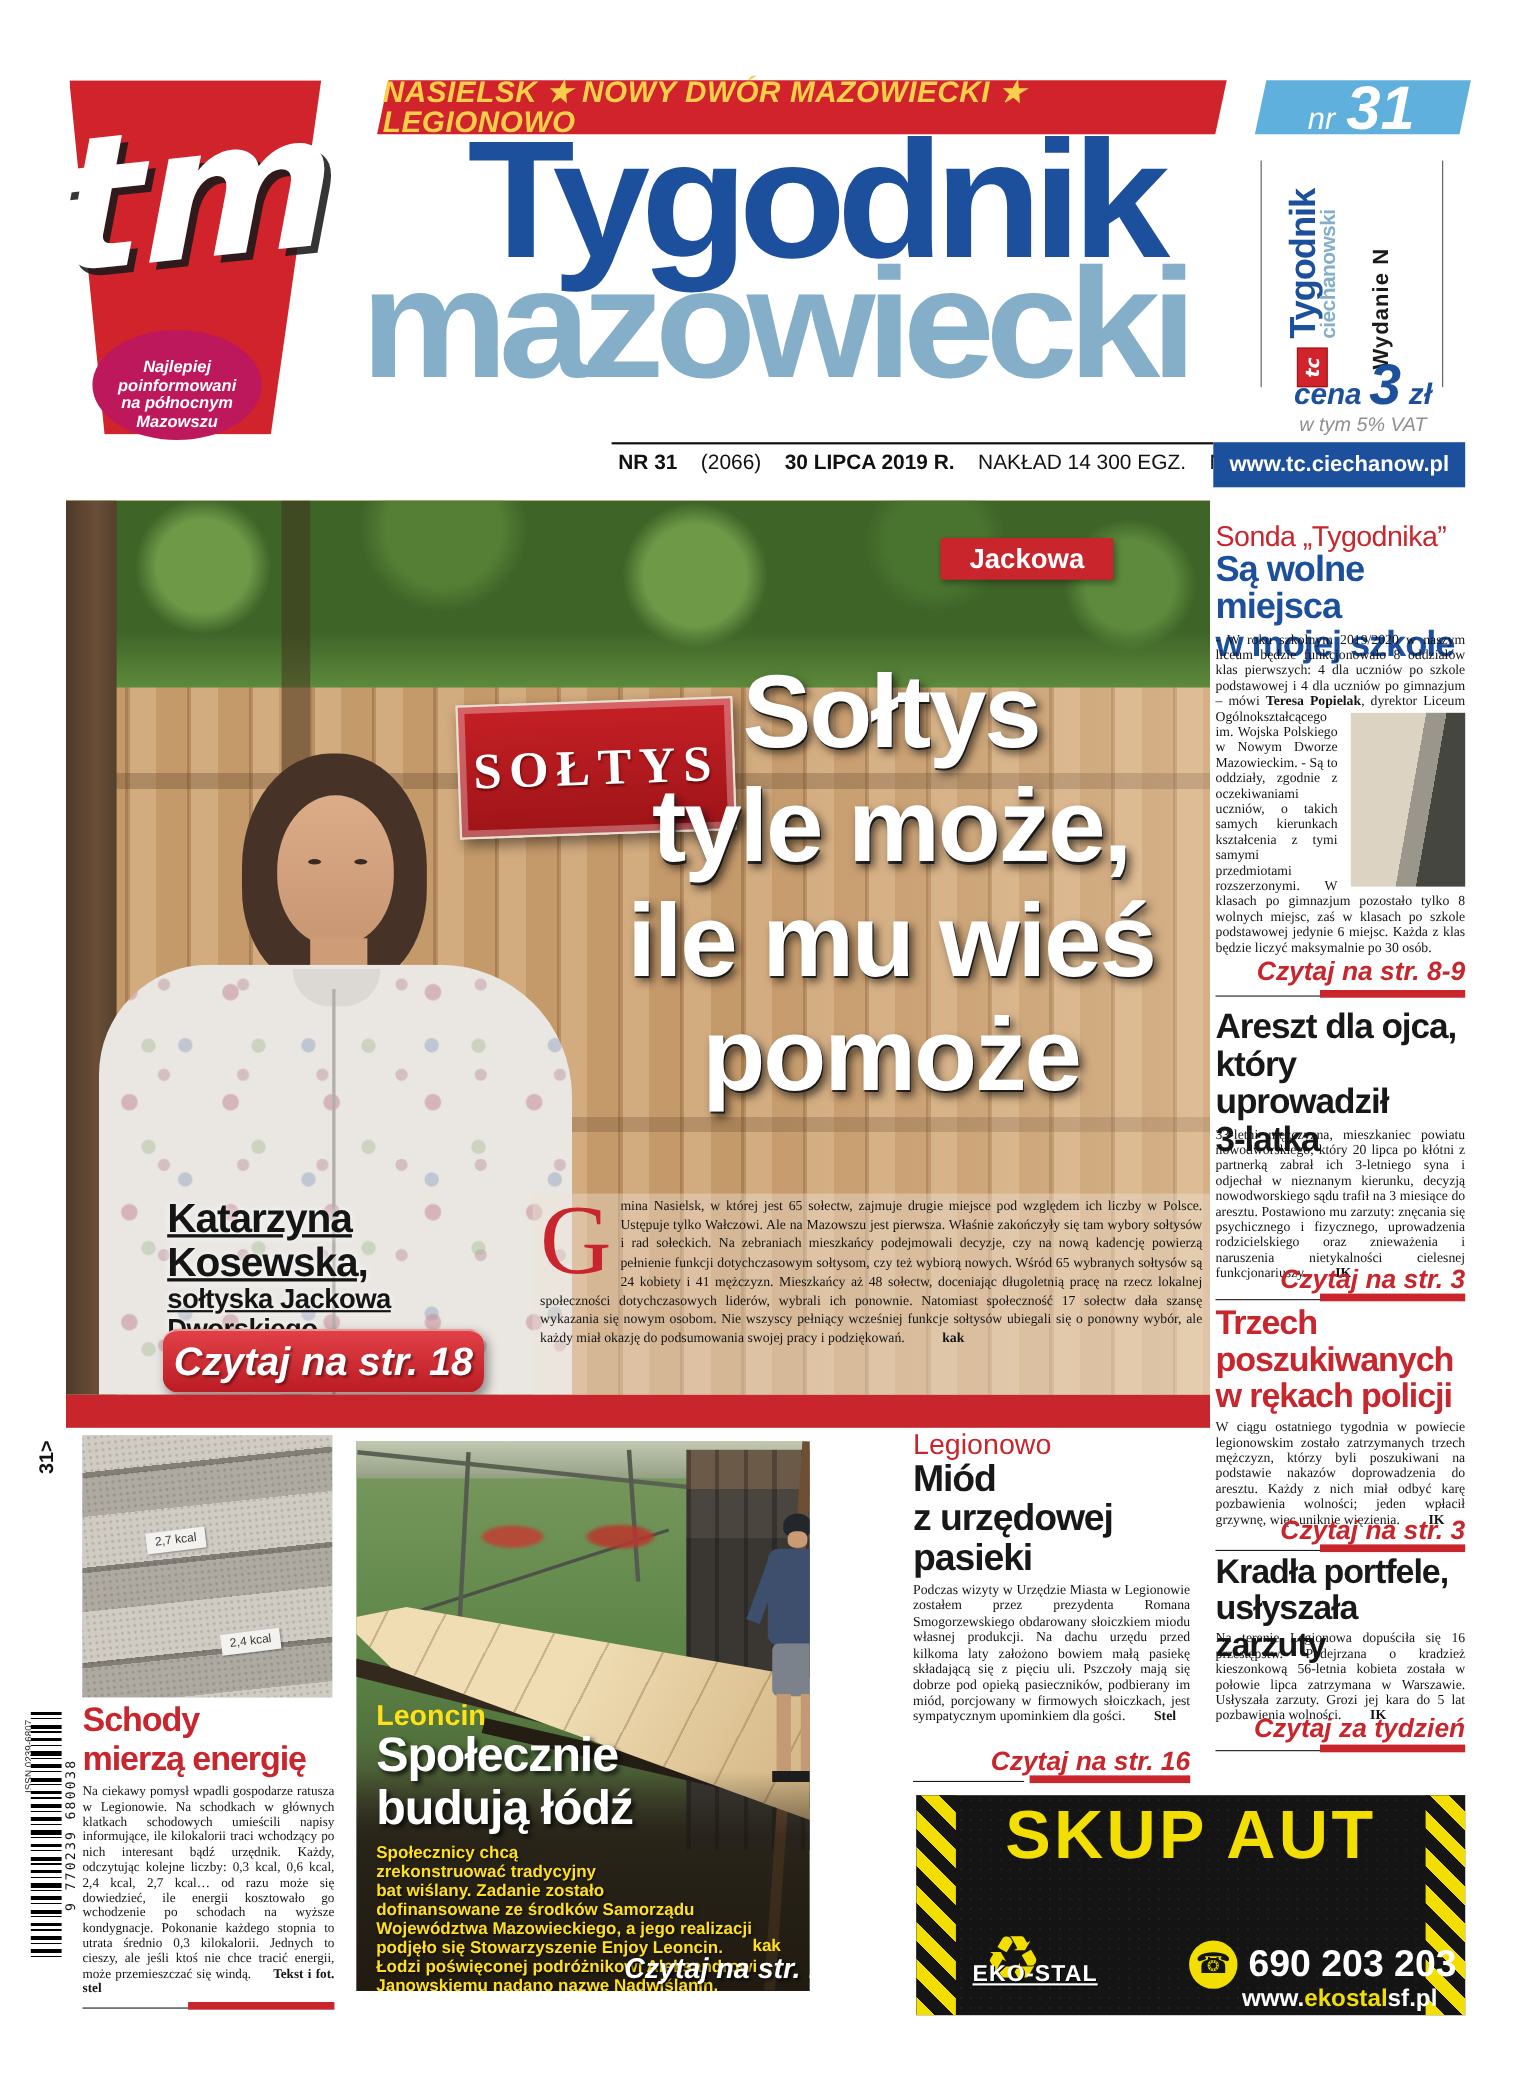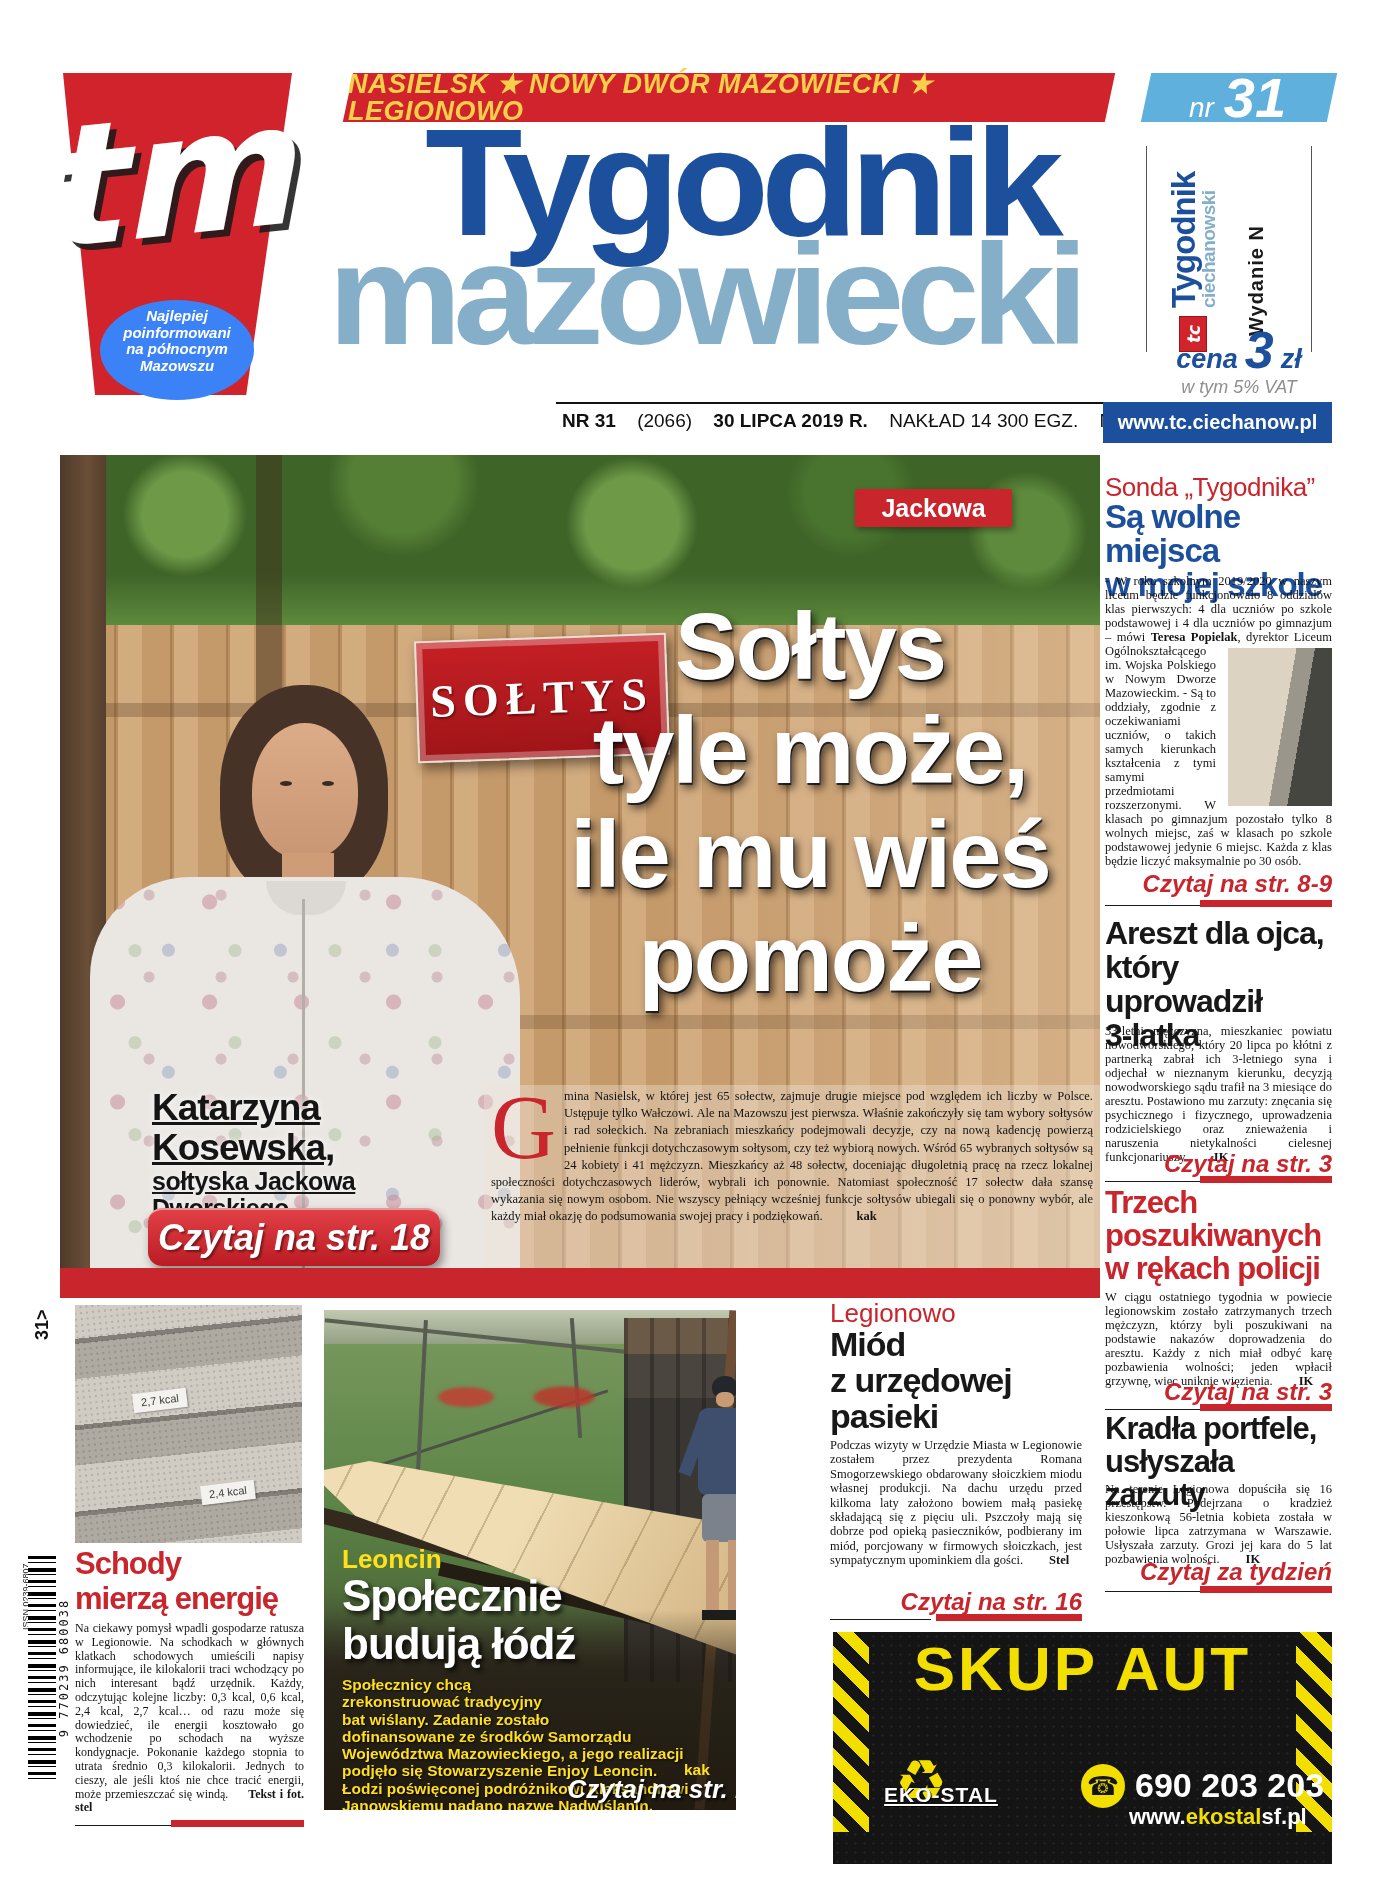--- a/index.html
+++ b/index.html
@@ -9,22 +9,22 @@
   .abs{position:absolute;}
   .pre{white-space:pre-line;}
   .b{font-weight:bold;}
 
   
   .tm-shape{position:absolute;left:63px;top:73px;width:229px;height:322px;background:#d0232b;
             clip-path:polygon(0 0,100% 0,80% 100%,14% 100%);}
   .tm-text{position:absolute;left:50px;top:92px;z-index:2;font:italic bold 168px/1 "DejaVu Sans",sans-serif;
            color:#fff;transform:rotate(-6deg) skewX(-6deg);
            text-shadow:6px 7px 0 rgba(25,25,25,.88);}
-  .motto{position:absolute;left:100px;top:300px;width:154px;height:100px;background:#3b82f6;z-index:3;
-         border-radius:50%;display:flex;align-items:flex-start;justify-content:center;text-align:center;
+  .motto{position:absolute;left:84px;top:300px;width:154px;height:100px;background:#be185d;z-index:3;
+         border-radius:50%;display:flex;align-items:flex-end;justify-content:center;text-align:center;
          color:#fff;font:italic bold 15px/16.5px "Liberation Sans",sans-serif;padding:8px 14px;}
   .region-banner{position:absolute;left:348px;top:73px;width:762px;height:49px;background:#d0232b;
                  transform:skewX(-12deg);display:flex;align-items:center;justify-content:center;}
   .region-banner span{transform:skewX(12deg);color:#f7cf4a;font:italic bold 27px/1 "Liberation Sans",sans-serif;
                       letter-spacing:.5px;}
   .issue-chip{position:absolute;left:1146px;top:73px;width:186px;height:49px;background:#5fb0dc;
               transform:skewX(-12deg);display:flex;align-items:baseline;justify-content:center;}
   .issue-chip .inner{transform:skewX(12deg);display:flex;align-items:baseline;gap:10px;color:#fff;}
   .issue-chip .nr{font:italic 28px/49px "Liberation Sans",sans-serif;}
   .issue-chip .num{font:italic bold 56px/49px "Liberation Sans",sans-serif;}
@@ -223,21 +223,21 @@
     font:bold 34px/36px "Liberation Sans",sans-serif;letter-spacing:-1px;}
   .hn-body{position:absolute;left:830px;top:1438px;width:252px;font:12.5px/14.4px "Liberation Serif",serif;
     text-align:justify;color:#141414;}
   .hn-body .byl{font-weight:bold;padding-left:26px;}
   .hn-read{position:absolute;left:830px;top:1590px;width:252px;}
   .hn-div{position:absolute;left:830px;top:1614px;width:252px;}
 
   
   .ad-label{position:absolute;left:833px;top:1694px;font:10px/1 "Liberation Sans",sans-serif;
     color:#444;letter-spacing:8px;}
-  .ad{position:absolute;left:833px;top:1632px;width:499px;height:232px;background-color:#141414;
+  .ad{position:absolute;left:833px;top:1632px;width:499px;height:200px;background-color:#141414;
     background-image:radial-gradient(rgba(95,95,95,.18) 1px, transparent 1.4px);background-size:9px 9px;
     overflow:hidden;}
   .ad>div{position:absolute;}
   .ad-stripe{top:0;width:36px;height:200px;
     background:repeating-linear-gradient(45deg,#f2df00 0 12px,#151515 12px 24px);}
   .ad-stripe.l{left:0;} .ad-stripe.r{right:0;}
   .ad-l1{left:36px;top:4px;width:427px;text-align:center;color:#f2df00;
     font:bold 62px/66px "Liberation Sans",sans-serif;letter-spacing:3px;}
   .ad-l2{left:36px;top:74px;width:427px;text-align:center;color:#fff;
     font:bold 38px/42px "Liberation Sans",sans-serif;letter-spacing:2px;}

